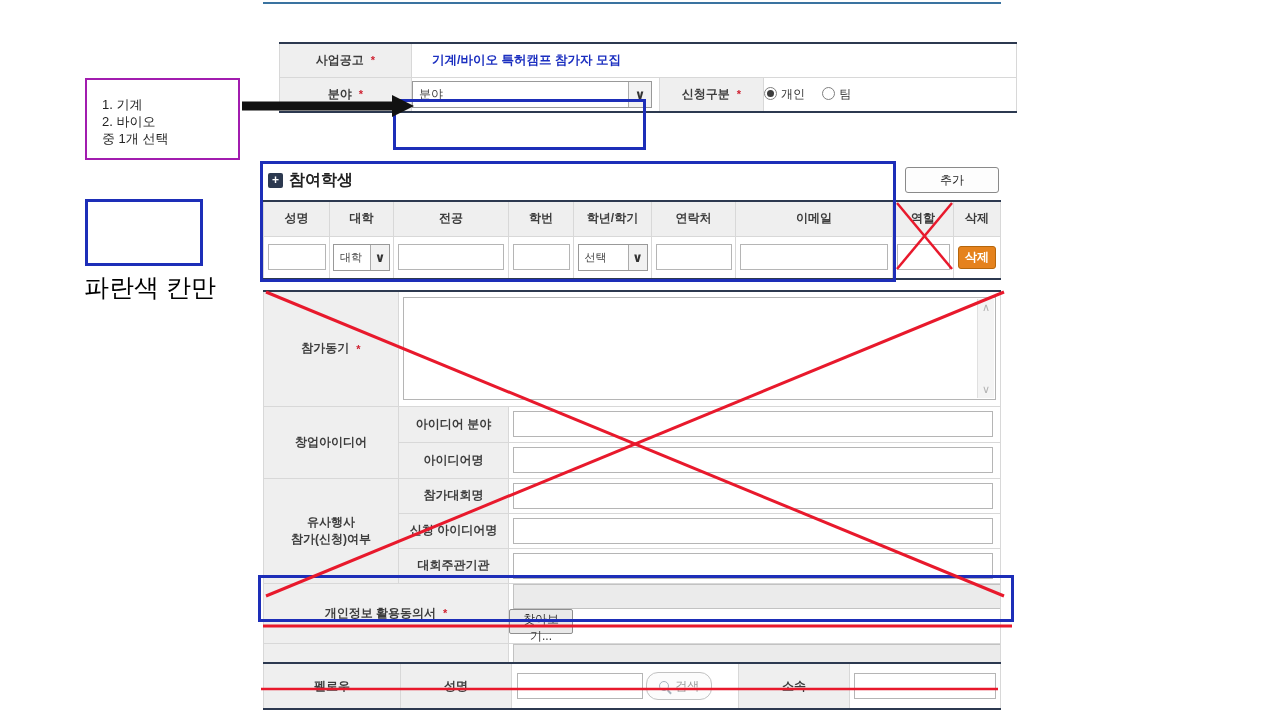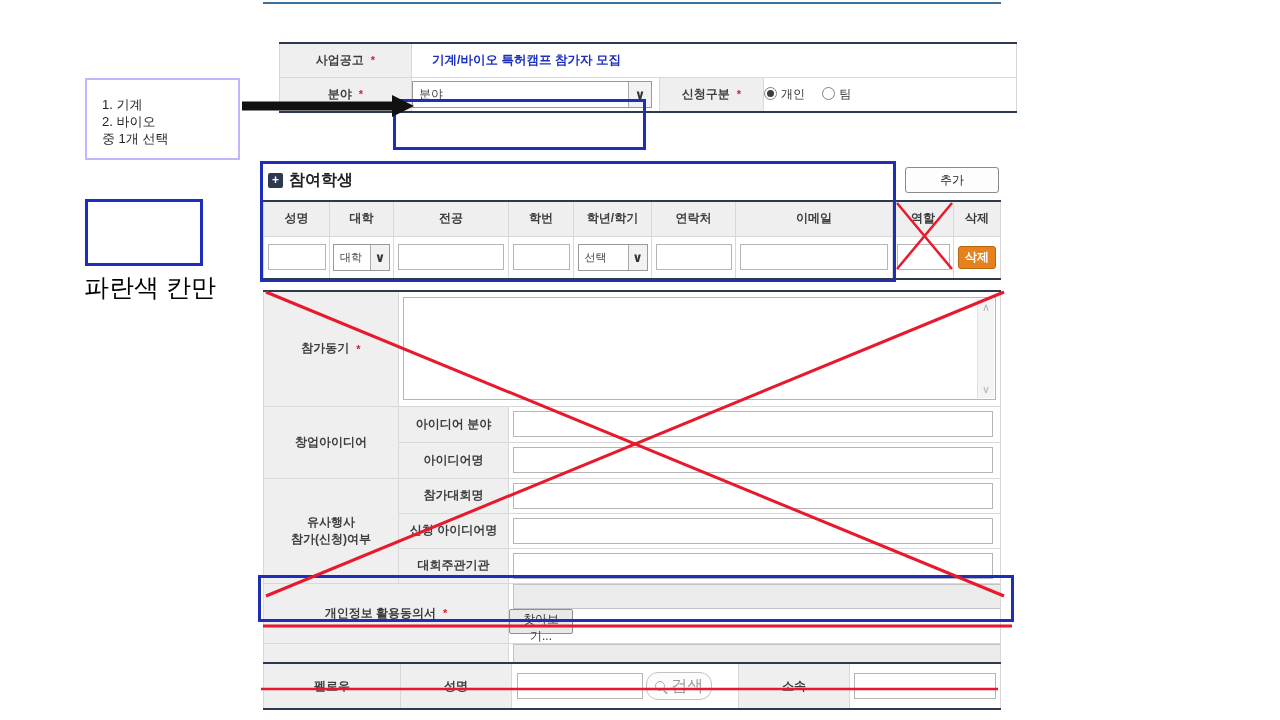--- a/index.html
+++ b/index.html
@@ -37,41 +37,41 @@
        font-size:12px;padding:0 4px;outline:none;}
   .add-btn{width:94px;height:26px;background:#fdfdfd;border:1px solid #8a8a8a;border-radius:3px;
        font-size:12px;color:#222;font-family:inherit;}
   .del-btn{width:38px;height:23px;background:#e5821d;border:1px solid #b5660c;border-radius:3px;
        color:#fff;font-weight:bold;font-size:12px;font-family:inherit;}
   .browse-btn{width:64px;height:25px;background:#e9e9e9;border:1px solid #8f8f8f;border-radius:2px;
        font-size:12px;color:#333;font-family:inherit;}
   .filebox{display:inline-block;height:25px;background:#ebebeb;border:1px solid #c2c2c2;
        box-sizing:border-box;vertical-align:middle;}
   .search-btn{height:28px;width:66px;border:1px solid #c2c2c2;border-radius:12px;background:#fcfcfc;
-       color:#9a9a9a;font-size:16px;display:inline-flex;align-items:center;justify-content:center;
+       color:#9a9a9a;font-size:12px;display:inline-flex;align-items:center;justify-content:center;
        gap:6px;vertical-align:middle;font-family:inherit;}
   .mag{display:inline-block;width:8px;height:8px;border:1.5px solid #a8b2bc;border-radius:50%;
        position:relative;}
   .mag::after{content:"";position:absolute;width:5px;height:1.5px;background:#a8b2bc;
        transform:rotate(45deg);right:-4px;bottom:-2px;}
 
   
   .sec-title{display:flex;align-items:center;gap:6px;font-size:16px;color:#222;font-weight:bold;}
   .plus-icon{width:15px;height:15px;background:#2c3950;color:#fff;font-size:12px;line-height:15px;
        text-align:center;border-radius:2px;font-weight:bold;}
 
   
   .ta{position:relative;height:101px;border:1px solid #b5b5b5;background:#fff;margin:5px 4px;}
   .ta .sb{position:absolute;top:1px;right:1px;bottom:1px;width:17px;background:#f4f4f4;
        border-left:1px solid #e0e0e0;display:flex;flex-direction:column;justify-content:space-between;
        align-items:center;color:#b3b3b3;font-size:11px;padding:2px 0;box-sizing:border-box;}
 
   
   .bluebox{position:absolute;border:3px solid #1d2eb8;background:transparent;}
-  .note-box{position:absolute;left:85px;top:78px;width:155px;height:82px;border:2px solid #c4b5fd;
+  .note-box{position:absolute;left:85px;top:78px;width:155px;height:82px;border:2px solid #a21caf;
        box-sizing:border-box;padding:16px 0 0 15px;font-size:13px;color:#222;line-height:17px;}
   .blue-note{position:absolute;left:84px;top:272px;font-size:25px;color:#000;line-height:31px;}
   .topline{position:absolute;left:263px;top:2px;width:738px;height:2px;background:#3a73a0;}
 </style>
 </head>
 <body>
 
 <div class="topline"></div>
 
 <div class="note-box">

